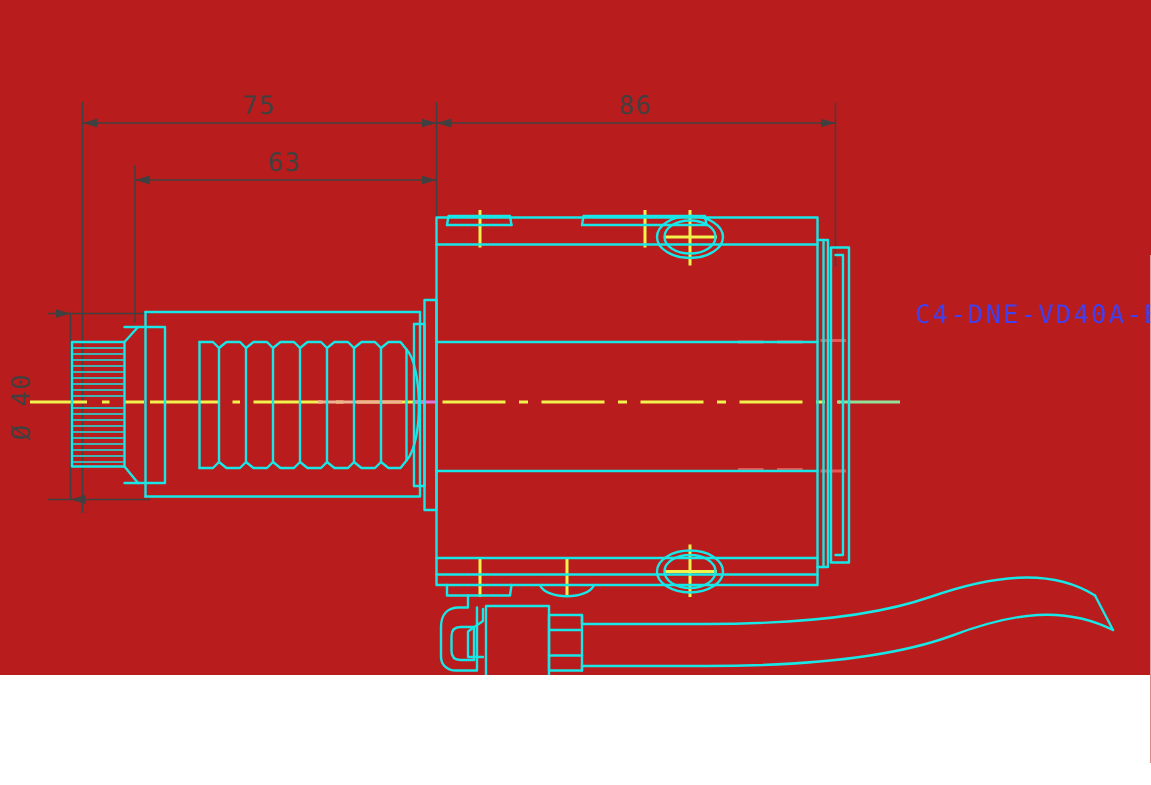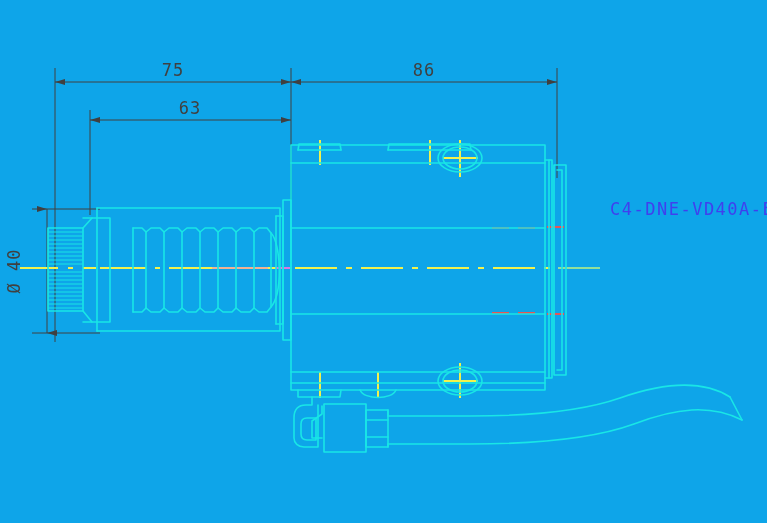--- a/index.html
+++ b/index.html
@@ -3,22 +3,22 @@
 <meta charset="utf-8">
 <style>
   html, body {
     margin: 0;
     padding: 0;
     background: #ffffff;
   }
   #canvas-root {
     position: relative;
     width: 767px;
-    height: 523px;
-    background: #0ea5e9;
+    height: 450px;
+    background: #b91c1c;
     overflow: hidden;
     font-family: "DejaVu Sans Mono", monospace;
     text-align: center;
   }
   svg#drawing {
     position: absolute;
     left: 0;
     top: 0;
     width: 767px;
     height: 523px;

